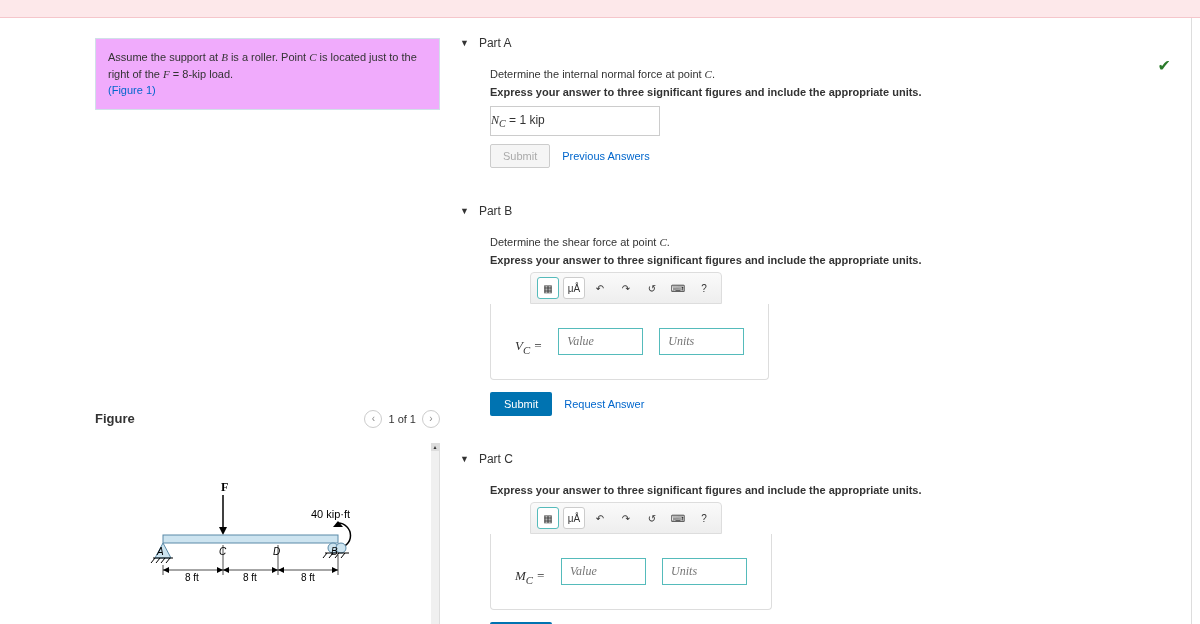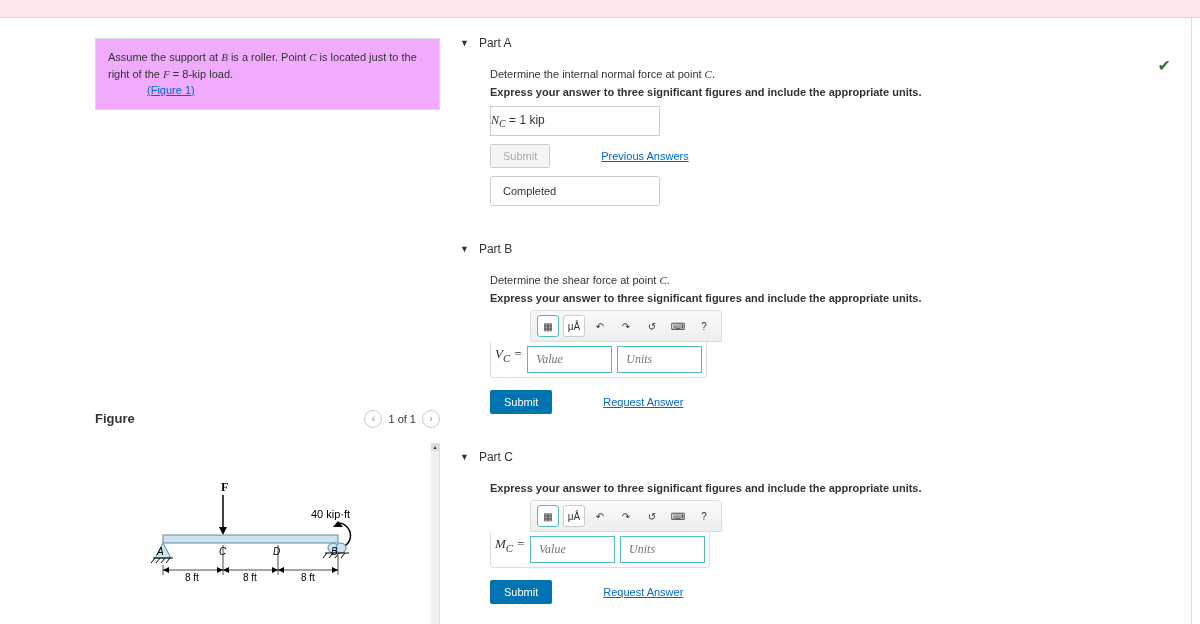--- a/index.html
+++ b/index.html
@@ -3,21 +3,21 @@
 <meta charset="utf-8">
 <style>
 * { box-sizing: border-box; margin: 0; padding: 0; }
 body { font-family: Arial, sans-serif; font-size: 12px; color: #333; background: #fff; }
 .topbar { height: 18px; background: #fde8ea; border-bottom: 1px solid #f5c6cb; }
 .container { display: flex; padding: 0 0 0 0; }
 .leftcol { width: 450px; padding: 20px 10px 20px 95px; }
 .rightcol { flex: 1; padding: 10px 30px 10px 10px; position: relative; border-right: 1px solid #ddd; margin-right: 8px; height: 606px; overflow-y: auto; }
 .problem-box { background: #f0abfc; border: 1px solid #d0e0e8; padding: 10px 12px; font-size: 11px; line-height: 1.5; margin-bottom: 20px; }
 .problem-box em { font-style: italic; font-family: 'Times New Roman', serif; }
-.link { color: #0066cc; text-decoration: underline; cursor: pointer; margin-left: 39px; }
+.link { color: #0066cc; cursor: pointer; }
 .figure-section { margin-top: 300px; }
 .figure-header { display: flex; justify-content: space-between; align-items: center; margin-bottom: 15px; }
 .figure-title { font-weight: bold; font-size: 13px; }
 .pager { display: flex; align-items: center; gap: 6px; font-size: 11px; }
 .pager-btn { width: 18px; height: 18px; border: 1px solid #ccc; border-radius: 50%; display: flex; align-items: center; justify-content: center; cursor: pointer; color: #888; font-size: 10px; background: #fff; }
 .figure-body { border-right: 1px solid #ddd; padding-right: 8px; height: 200px; display: flex; align-items: center; justify-content: center; position: relative; }
 .figure-scrolltrack { position: absolute; right: 0; top: 0; bottom: 0; width: 8px; background: #f0f0f0; }
 .figure-scrollthumb-up { position:absolute; right:0; top:0; width:8px; height:8px; background:#ddd; display:flex; align-items:center; justify-content:center; font-size:6px;}
 .beam-svg { width: 260px; height: 140px; }
 .part-header { display: flex; align-items: center; gap: 10px; padding: 8px 0; cursor: pointer; font-size: 12px; }
@@ -27,21 +27,21 @@
 .bold { font-weight: bold; }
 .answer-display { border: 1px solid #ccc; padding: 6px 0; width: 170px; margin: 8px 0; font-size: 12px; }
 .answer-display em { font-style: italic; font-family: 'Times New Roman', serif; }
 .btn-row { display: flex; align-items: center; gap: 12px; margin: 8px 0; }
 .btn-disabled { border: 1px solid #ccc; background: #f5f5f5; color: #aaa; padding: 5px 12px; font-size: 11px; border-radius: 2px; }
 .btn-submit { background: #0073b1; color: #fff; padding: 6px 14px; font-size: 11px; border: none; border-radius: 2px; cursor: pointer; }
 .status-box { border: 1px solid #ccc; padding: 8px 12px; width: 170px; margin: 8px 0; font-size: 11px; border-radius: 3px; }
 .toolbar { border: 1px solid #ddd; background: linear-gradient(#fafafa,#eee); padding: 4px 6px; display: inline-flex; gap: 4px; align-items: center; border-radius: 4px 4px 0 0; margin-left: 40px; }
 .tool-btn { width: 22px; height: 22px; border: 1px solid #ccc; background: #fff; border-radius: 3px; display: flex; align-items: center; justify-content: center; font-size: 10px; cursor: pointer; }
 .tool-btn.nb { border: none; background: transparent; }
-.answer-row { display: flex; align-items: flex-start; gap: 5px; border: 1px solid #ddd; padding: 4px; width: fit-content; border-top: none; border-radius: 0 0 4px 4px; }
+.answer-row { display: flex; align-items: flex-end; gap: 16px; border: 1px solid #ddd; padding: 24px; width: fit-content; border-top: none; border-radius: 0 0 4px 4px; }
 .answer-label { font-style: italic; font-family: 'Times New Roman', serif; font-size: 13px; }
 .inp { border: 1px solid #5bb; padding: 5px 8px; width: 85px; font-size: 12px; font-style: italic; color: #888; font-family: 'Times New Roman', serif; }
 .inp.units { color: #6d28d9; }
 .topcheck { position: absolute; right: 20px; top: 38px; color: #2a7a2a; font-size: 16px; }
 </style>
 </head>
 <body>
 
 <div class="topbar"></div>
 
@@ -123,21 +123,20 @@
         <span>Determine the internal normal force at point </span><em style="font-family:serif">C</em><span>.</span>
       </div>
       <div class="prompt-text bold">Express your answer to three significant figures and include the appropriate units.</div>
       <div class="answer-display">
         <em>N</em><sub><em>C</em></sub><span> = </span><span>1 kip</span>
       </div>
       <div class="btn-row">
         <span class="btn-disabled">Submit</span>
         <span class="link" style="font-size:11px">Previous Answers</span>
       </div>
-      <div class="status-box">Completed</div>
     </div>
 
     <div class="part-header">
       <span class="caret">▼</span>
       <span>Part B</span>
     </div>
     <div class="part-body">
       <div class="prompt-text">
         <span>Determine the shear force at point </span><em style="font-family:serif">C</em><span>.</span>
       </div>

